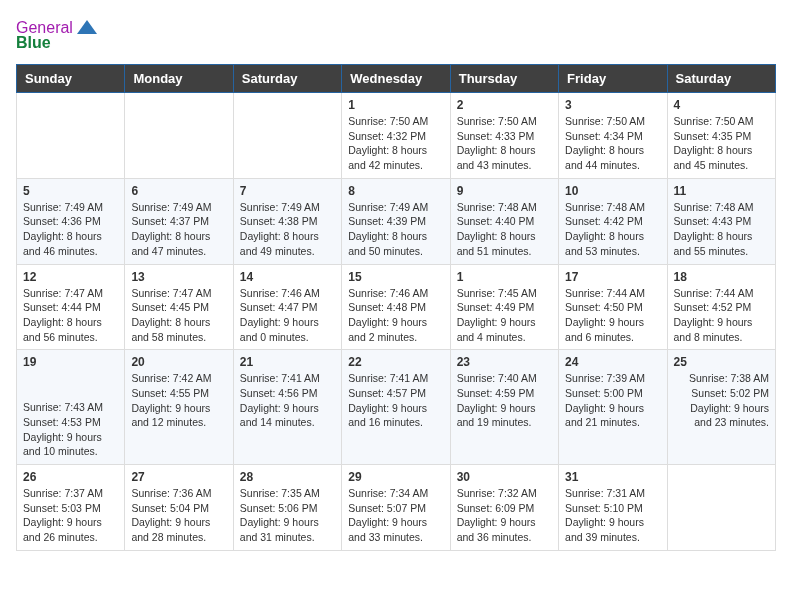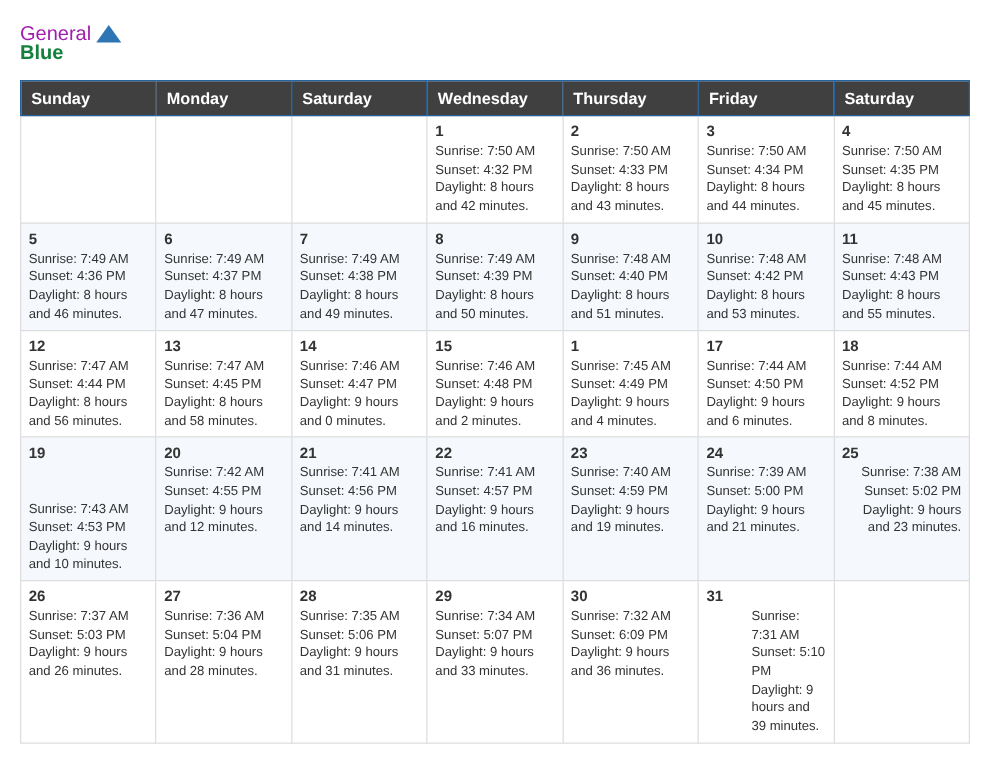--- a/index.html
+++ b/index.html
@@ -309,20 +309,20 @@
 Daylight: 9 hours and 33 minutes.</div>
         </td>
         <td>
           <div class="day-number">30</div>
           <div class="day-info" style="white-space: pre-line;">Sunrise: 7:32 AM
 Sunset: 6:09 PM
 Daylight: 9 hours and 36 minutes.</div>
         </td>
         <td>
           <div class="day-number">31</div>
-          <div class="day-info" style="white-space: pre-line; margin-left: 36px;">Sunrise: 7:31 AM
+          <div class="day-info" style="white-space: pre-line;">Sunrise: 7:31 AM
 Sunset: 5:10 PM
 Daylight: 9 hours and 39 minutes.</div>
         </td>
         <td class="empty-cell"></td>
       </tr>
     </tbody>
 </table>
 
 </body></html>

